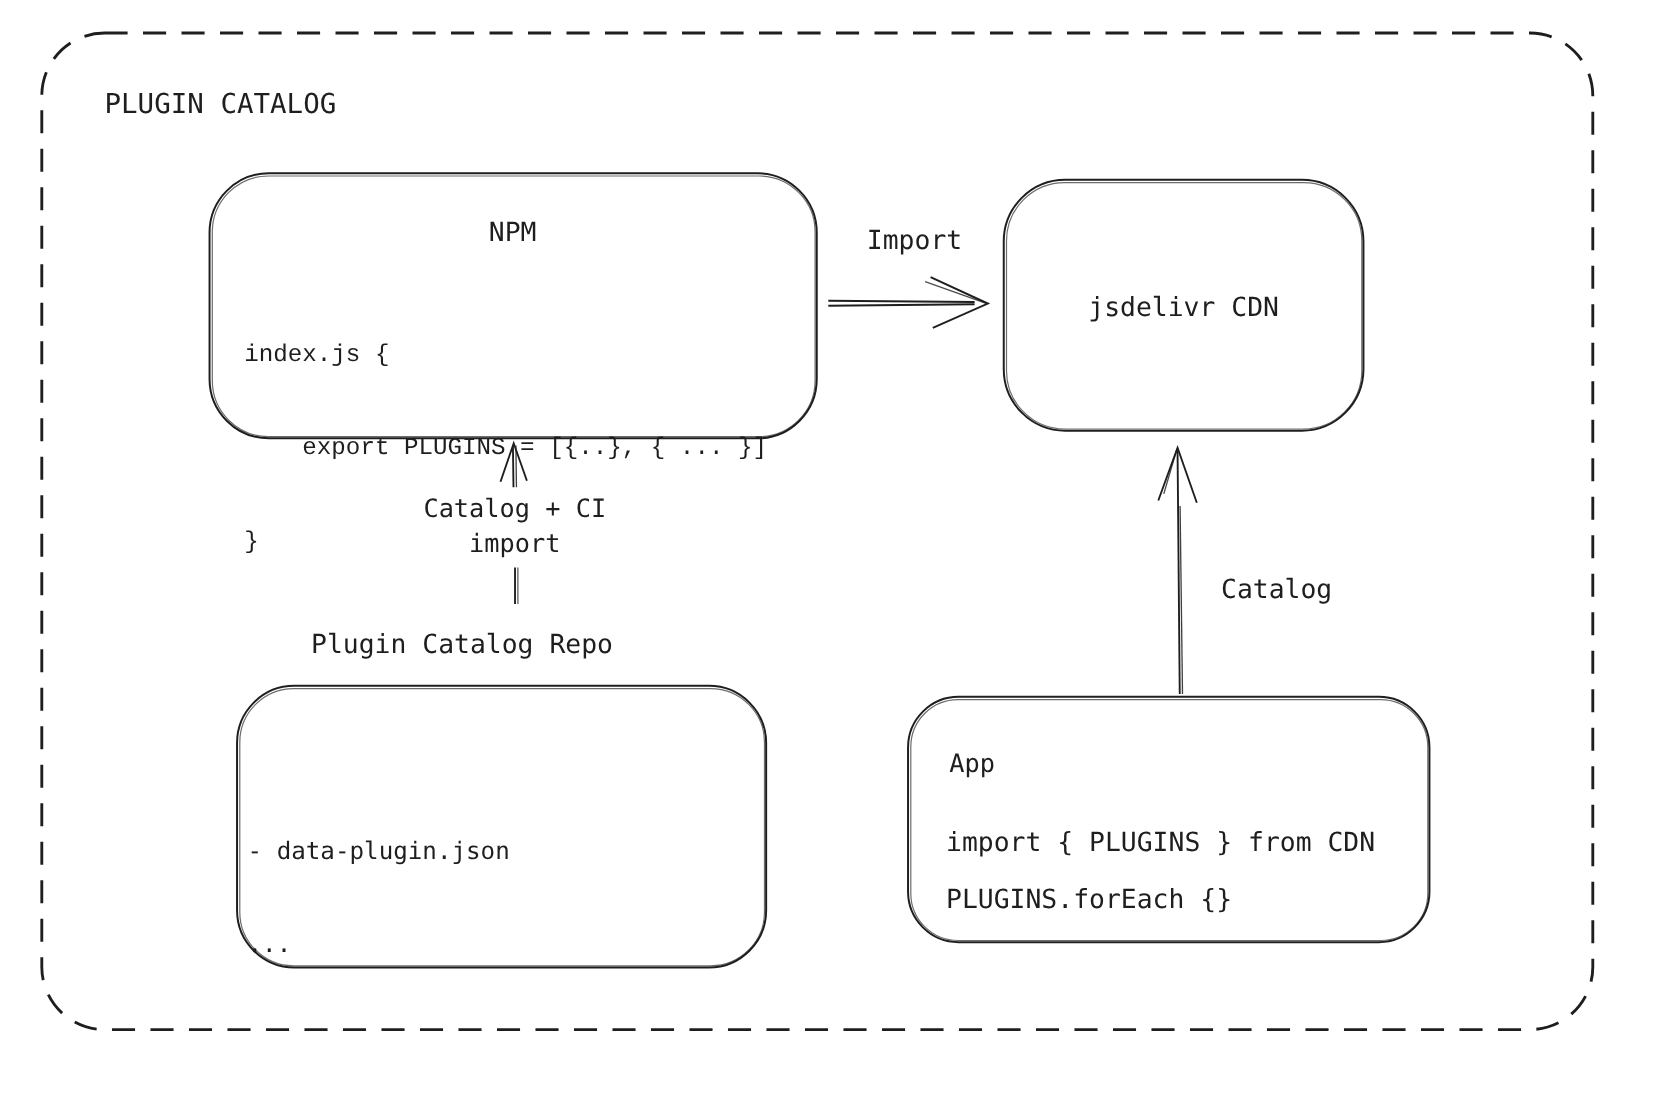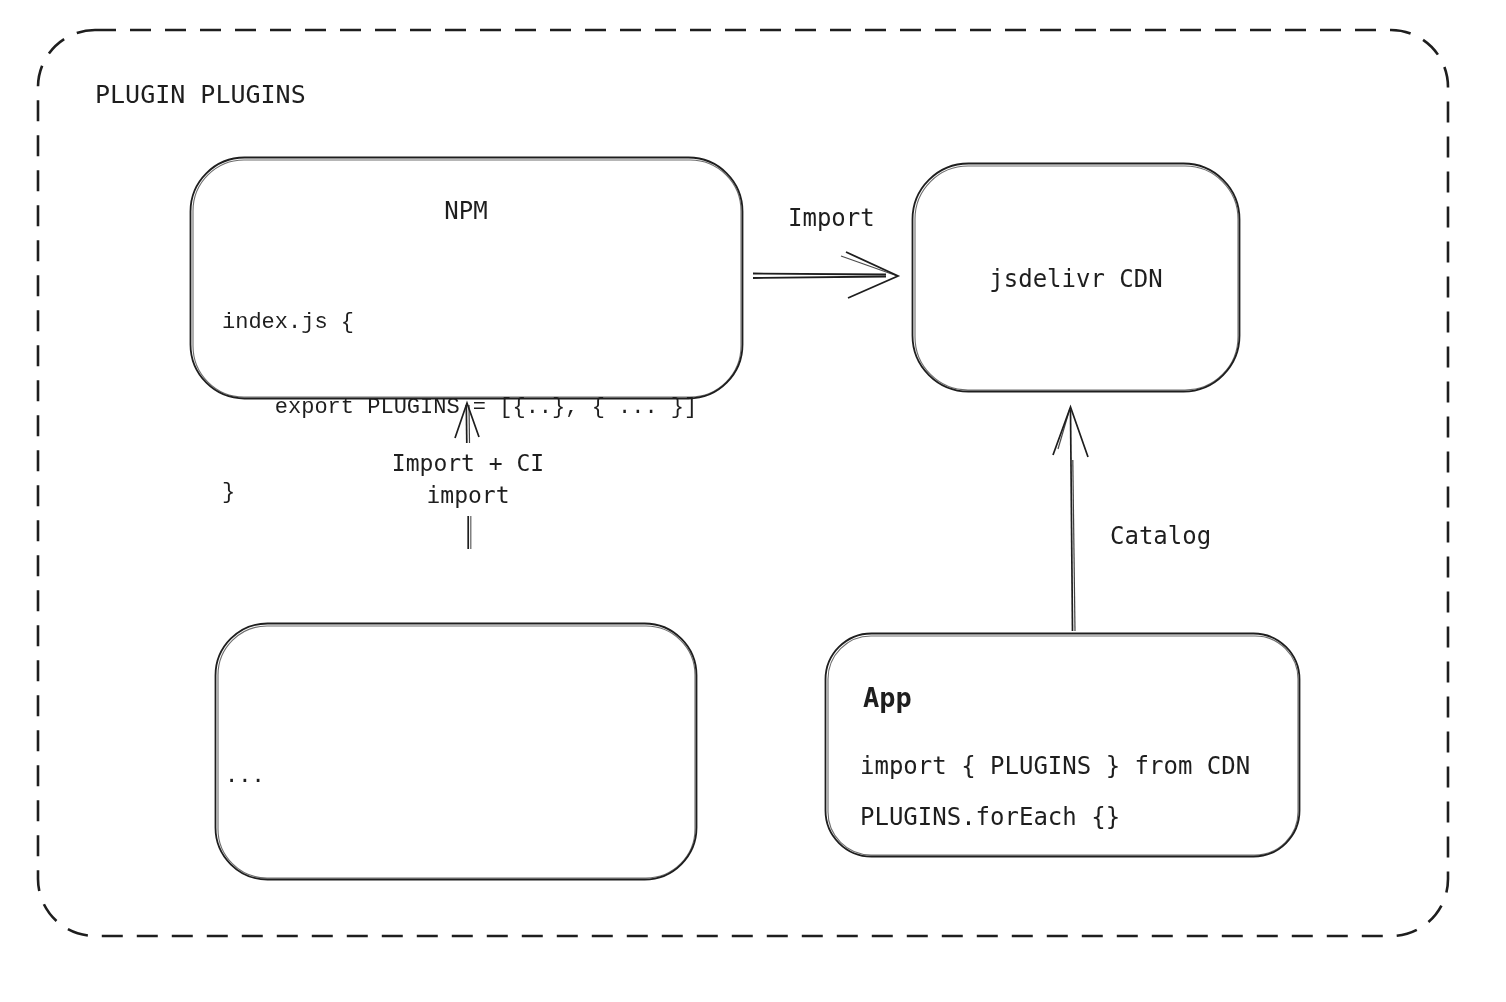--- a/index.html
+++ b/index.html
@@ -25,21 +25,21 @@
   .npm-title   { left: 466px; top: 196px; font-size: 24px; font-weight: 400; }
   .npm-code    { left: 222px; top: 254px; font-size: 22px; font-family: Liberation Mono, monospace; }
   .npm-code div { height: 30px; }
   .cache-label { left: 788px; top: 203px; font-size: 24px; font-weight: 500; }
   .cdn-label   { left: 1076px; top: 264px; font-size: 24px; font-weight: 400; }
   .build-label-1 { left: 468px; top: 449px; font-size: 23px; font-weight: 500; }
   .build-label-2 { left: 468px; top: 481px; font-size: 23px; font-weight: 500; }
   .repo-title  { left: 420px; top: 571px; font-size: 24px; font-weight: 500; }
   .repo-items  { left: 225px; top: 706px; font-size: 22px; }
   .repo-items div { height: 29px; }
-  .app-title   { left: 863px; top: 681px; font-size: 27px; font-weight: 700; }
+  .app-title   { left: 863px; top: 681px; font-size: 23px; font-weight: 400; }
   .app-code-1  { left: 860px; top: 739px; font-size: 24px; margin-top: 12px; }
   .app-code-2  { left: 860px; top: 802px; font-size: 24px; }
   .import-label { left: 1110px; top: 521px; font-size: 24px; font-weight: 500; }
 </style>
 </head>
 <body>
 
 <div class="canvas">
 
   <svg class="layer" width="1506" height="1002" viewBox="0 0 1506 1002">
@@ -84,39 +84,41 @@
 
       <g stroke-width="1.7">
         <path d="M1072.5 631 L1070.5 410"></path>
         <path d="M1075 631 L1072.8 460" stroke-width="1.2" opacity="0.85"></path>
         <path d="M1053 455 L1070.5 407 L1088 457"></path>
         <path d="M1058 449 L1070 408" stroke-width="1.2" opacity="0.8"></path>
       </g>
     </g>
   </svg>
 
-  <div class="txt diagram-title">PLUGIN PLUGINS</div>
+  <div class="txt diagram-title">PLUGIN CATALOG</div>
 
   <div class="txt npm-title center">NPM</div>
 
   <div class="txt npm-code">
     <div>index.js {</div>
     <div>    export PLUGINS = [{..}, { ... }]</div>
     <div>}</div>
   </div>
 
   <div class="txt cache-label">Import</div>
 
   <div class="txt cdn-label center">jsdelivr CDN</div>
 
-  <div class="txt build-label-1 center">Import + CI</div>
+  <div class="txt build-label-1 center">Catalog + CI</div>
   <div class="txt build-label-2 center">import</div>
 
+  <div class="txt repo-title center">Plugin Catalog Repo</div>
 
   <div class="txt repo-items">
+    <div>- data-plugin.json</div>
     <div>...</div>
   </div>
 
   <div class="txt app-title">App</div>
   <div class="txt app-code-1">import { PLUGINS } from CDN</div>
   <div class="txt app-code-2">PLUGINS.forEach {}</div>
 
   <div class="txt import-label">Catalog</div>
 
 </div>

